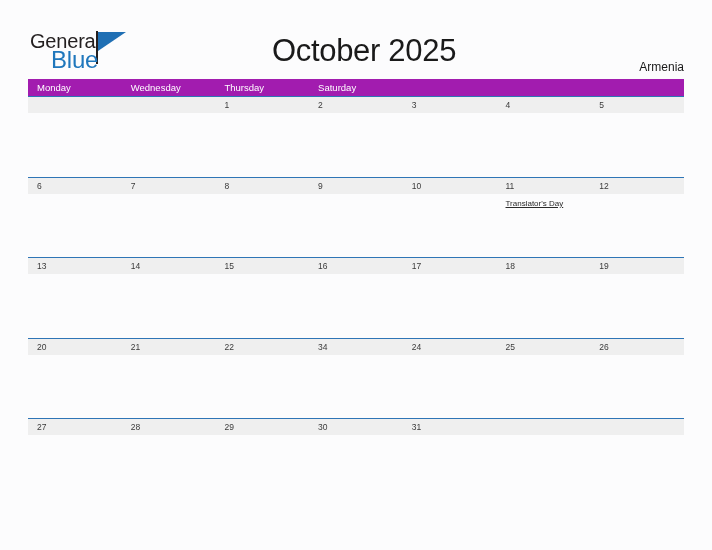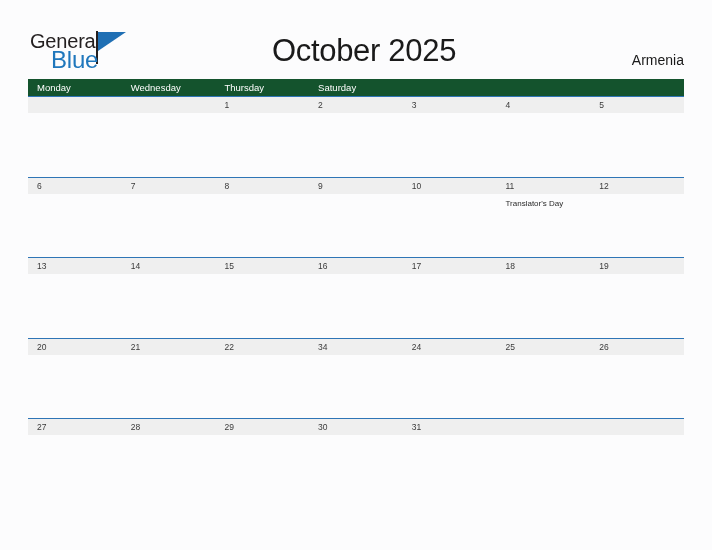--- a/index.html
+++ b/index.html
@@ -82,39 +82,39 @@
     font-weight: 400;
     color: #1a1a1a;
     letter-spacing: -0.3px;
     margin-left: 8px;
   }
 
   
   .cal-region {
     position: absolute;
     right: 28px;
-    top: 52px;
-    font-size: 14px;
+    top: 60px;
+    font-size: 12px;
     color: #1a1a1a;
     text-align: right;
   }
 
   
   .calendar {
     position: absolute;
     left: 28px;
     top: 79px;
     width: 656px;
   }
 
   .weekday-header {
     display: flex;
     width: 656px;
     height: 17px;
-    background: #14532d;
+    background: #a21caf;
   }
   .weekday-cell {
     width: 93.714px;
     height: 17px;
     color: #ffffff;
     font-size: 9.5px;
     line-height: 17px;
     padding-left: 9px;
     white-space: nowrap;
     overflow: hidden;
@@ -152,21 +152,21 @@
   }
   .event-cell {
     width: 93.714px;
     padding-left: 9px;
     padding-top: 4px;
     font-size: 8px;
     line-height: 11px;
     color: #2a2a2a;
     overflow: hidden;
   }
-  .event-item { white-space: nowrap; }
+  .event-item { white-space: nowrap; text-decoration: underline; }
 </style>
 </head>
 <body>
 
 <div id="page">
 
   <div class="page-header">
 
     <div class="logo">
       <span class="logo-general">General</span>

